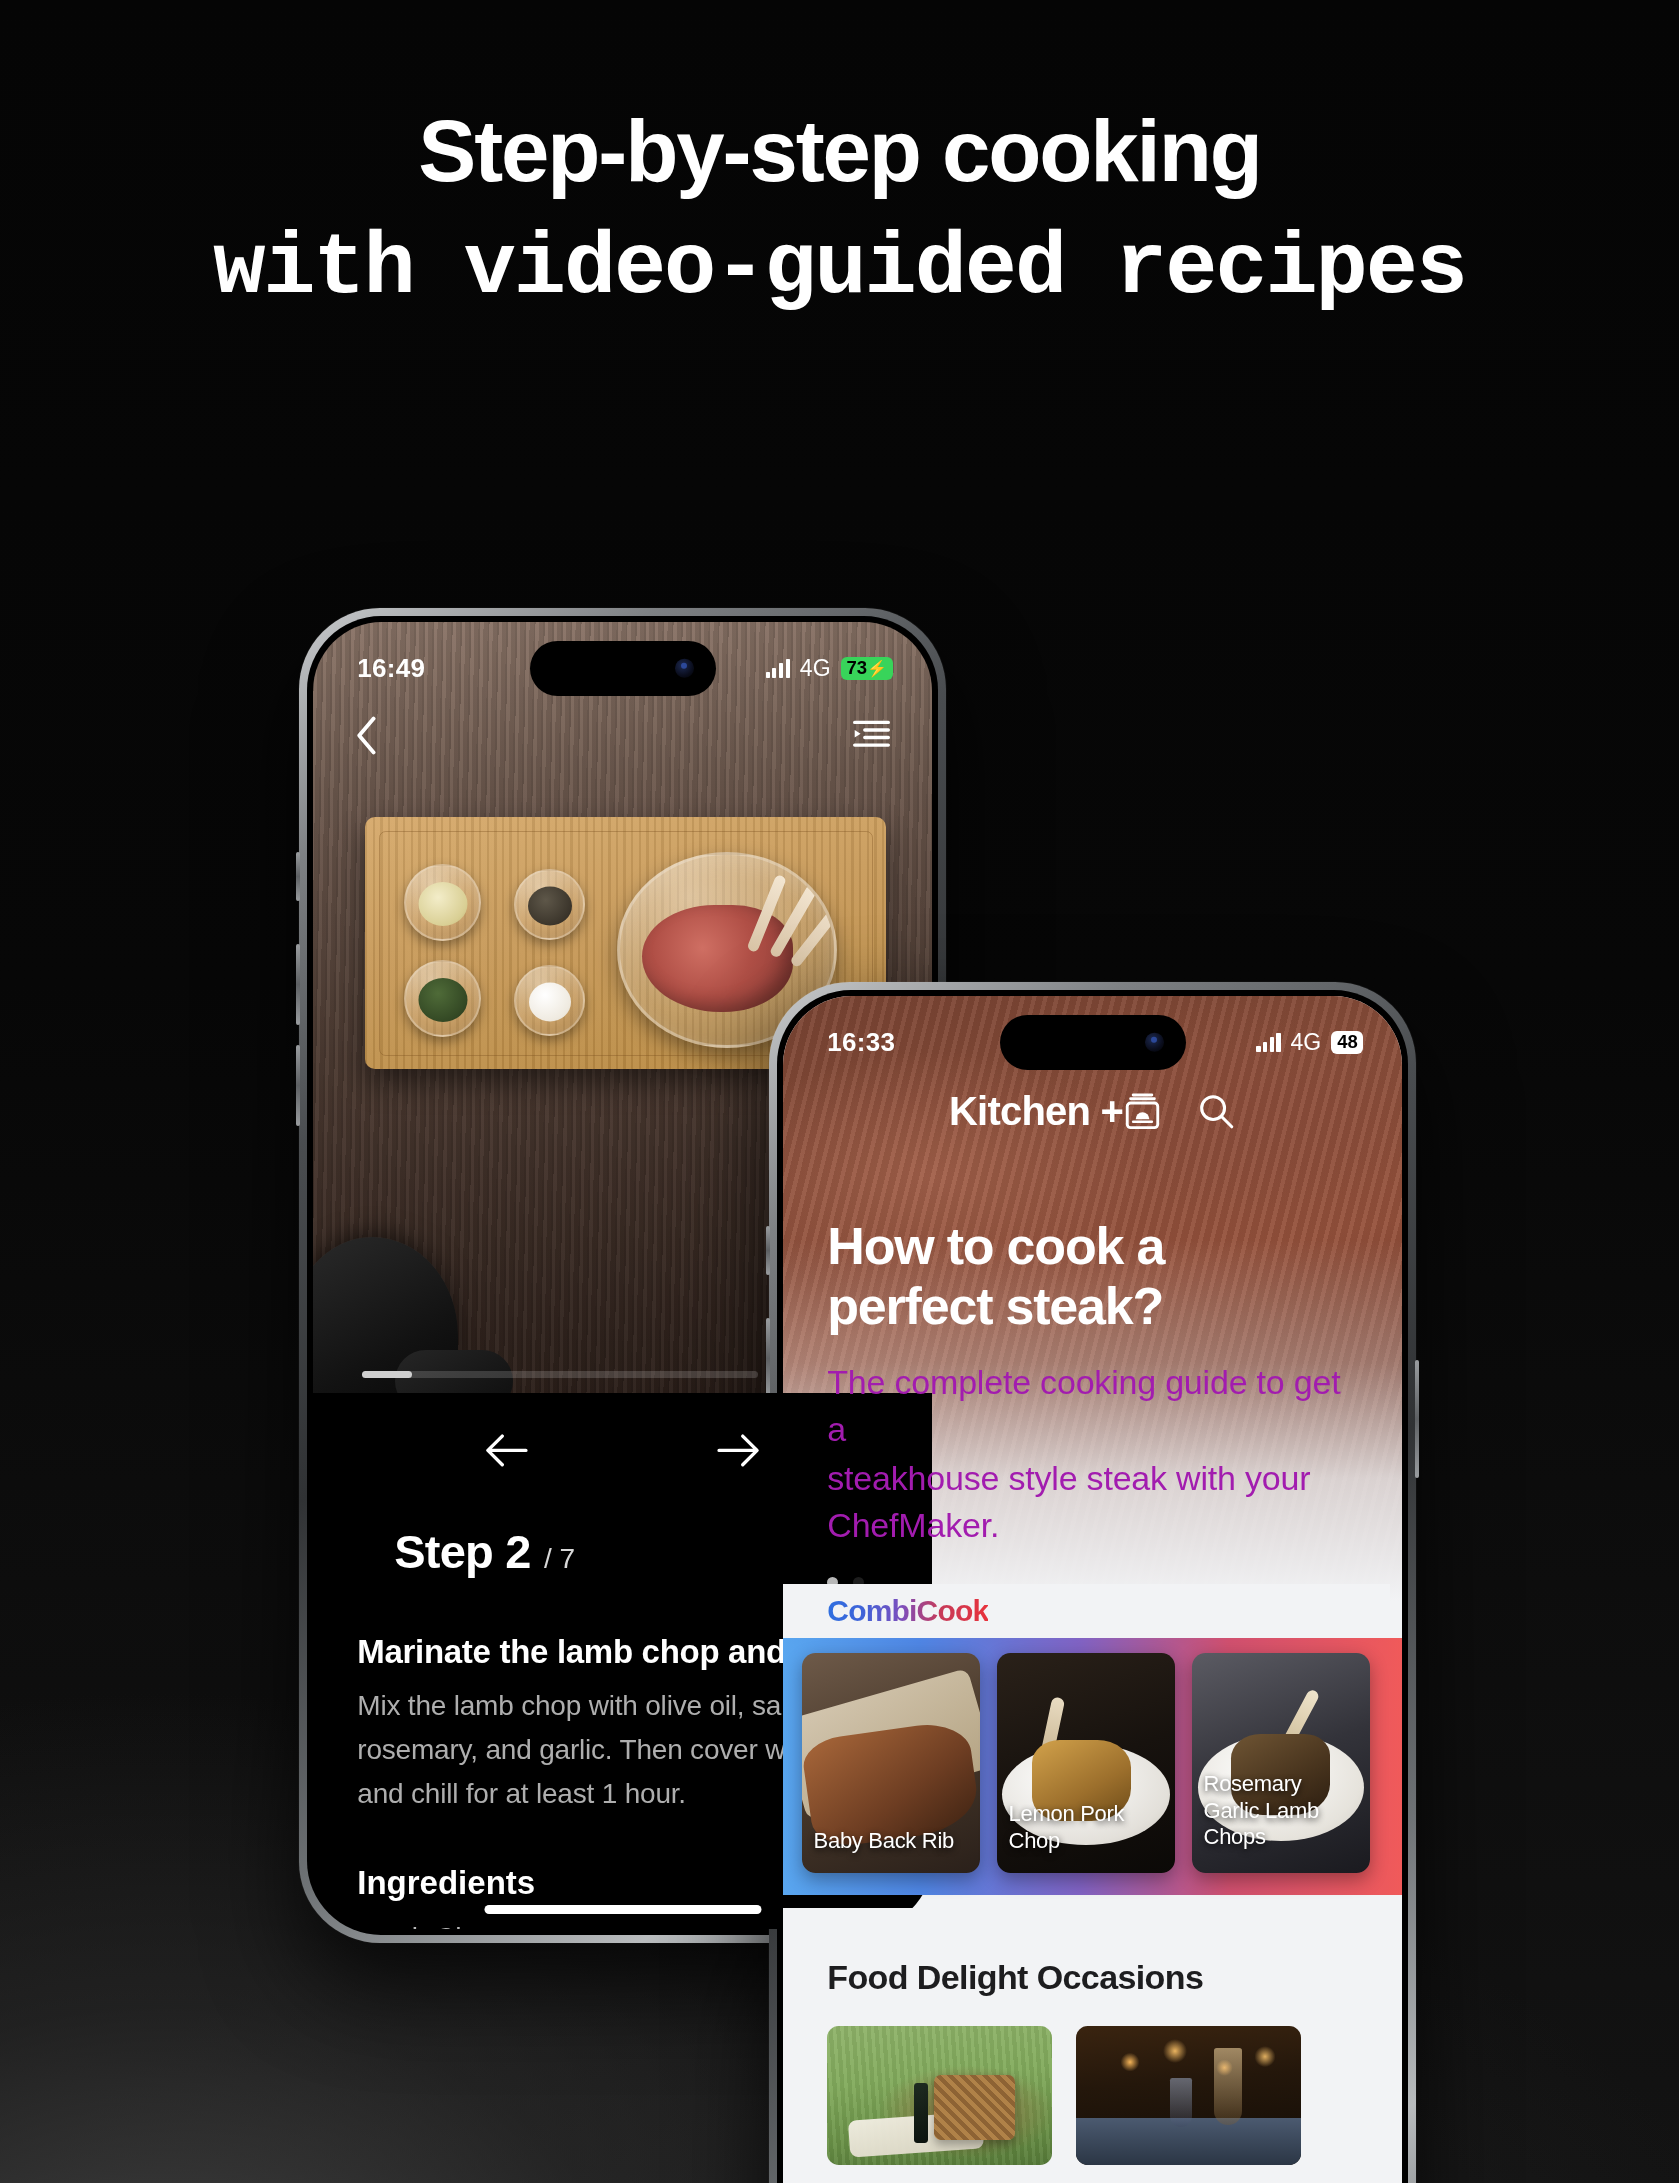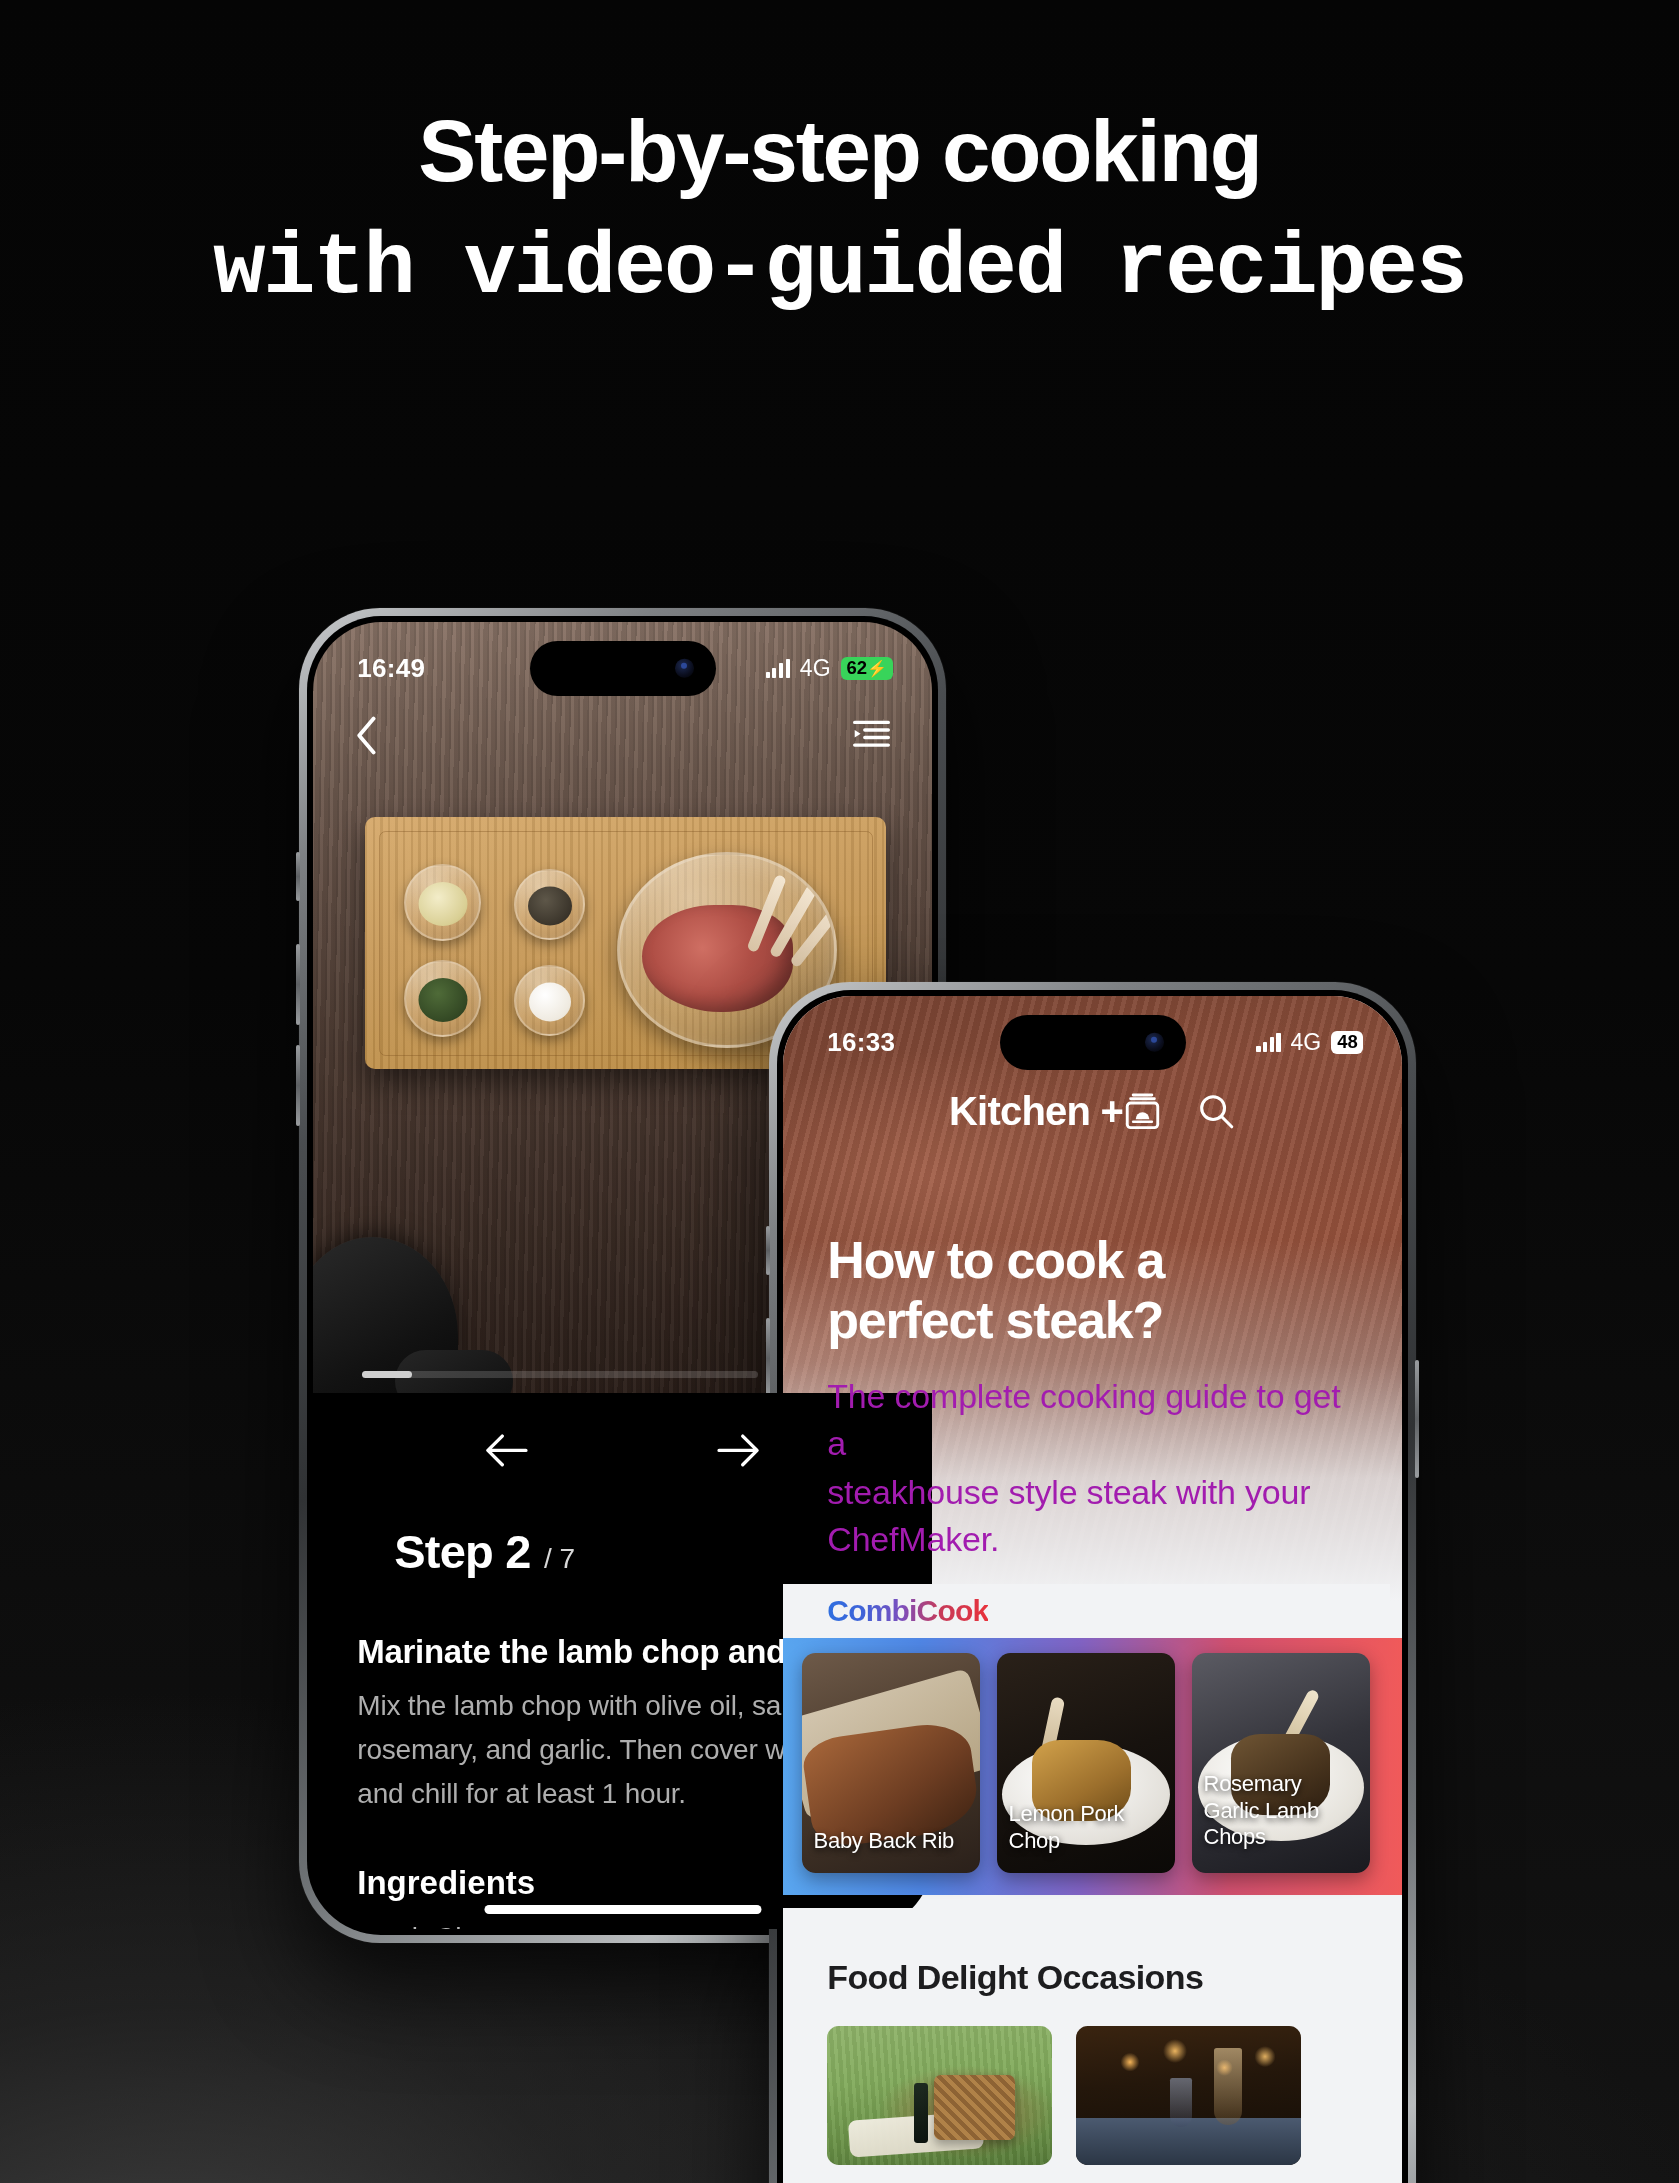--- a/index.html
+++ b/index.html
@@ -235,21 +235,21 @@
   .rp-header{
     position:absolute; top:77px; left:0; right:0; height:77px;
     display:flex; align-items:center; justify-content:center;
     padding:0 42px; z-index:22;
   }
   .brand{ color:#fff; font-size:40px; font-weight:700; letter-spacing:-0.8px; }
   .hdr-icons{ display:flex; align-items:center; gap:35px; }
   .oven-icon{ width:39px; height:39px; }
   .search-icon{ width:39px; height:39px; }
 
-  .hero-text{ position:absolute; left:44px; right:44px; top:235px; z-index:21; }
+  .hero-text{ position:absolute; left:44px; right:44px; top:221px; z-index:21; }
   .hero-title{
     color:#fff; font-size:52px; font-weight:700; line-height:1.14; letter-spacing:-1.2px;
   }
   .hero-sub{
     color:#a21caf; font-size:34px; line-height:1.38; margin-top:23.5px; letter-spacing:-0.2px;
   }
   .dots{ display:flex; gap:15px; margin-top:28.6px; align-items:center; }
   .dots i{ width:11px; height:11px; border-radius:50%; background:#b7b7b7; display:block; }
   .dots i.on{ background:#1d1d1d; }
 
@@ -405,21 +405,21 @@
         <div class="sb-time">16:49</div>
         <div class="sb-right">
           <span class="bars">
               <i></i>
               <i></i>
               <i></i>
               <i></i>
             </span>
           <span class="net">4G</span>
           <span class="batt green">
-            <span>62</span>
+            <span>73</span>
             <span class="bolt">⚡</span>
           </span>
         </div>
       </div>
 
       <div class="nav-top">
         <button class="icon-btn">
           <svg class="chev-back" viewBox="0 0 26 46" fill="none">
             <path d="M22 3 L5 23 L22 43" stroke="#fff" stroke-width="4.5" stroke-linecap="round" stroke-linejoin="round"></path>
           </svg>

